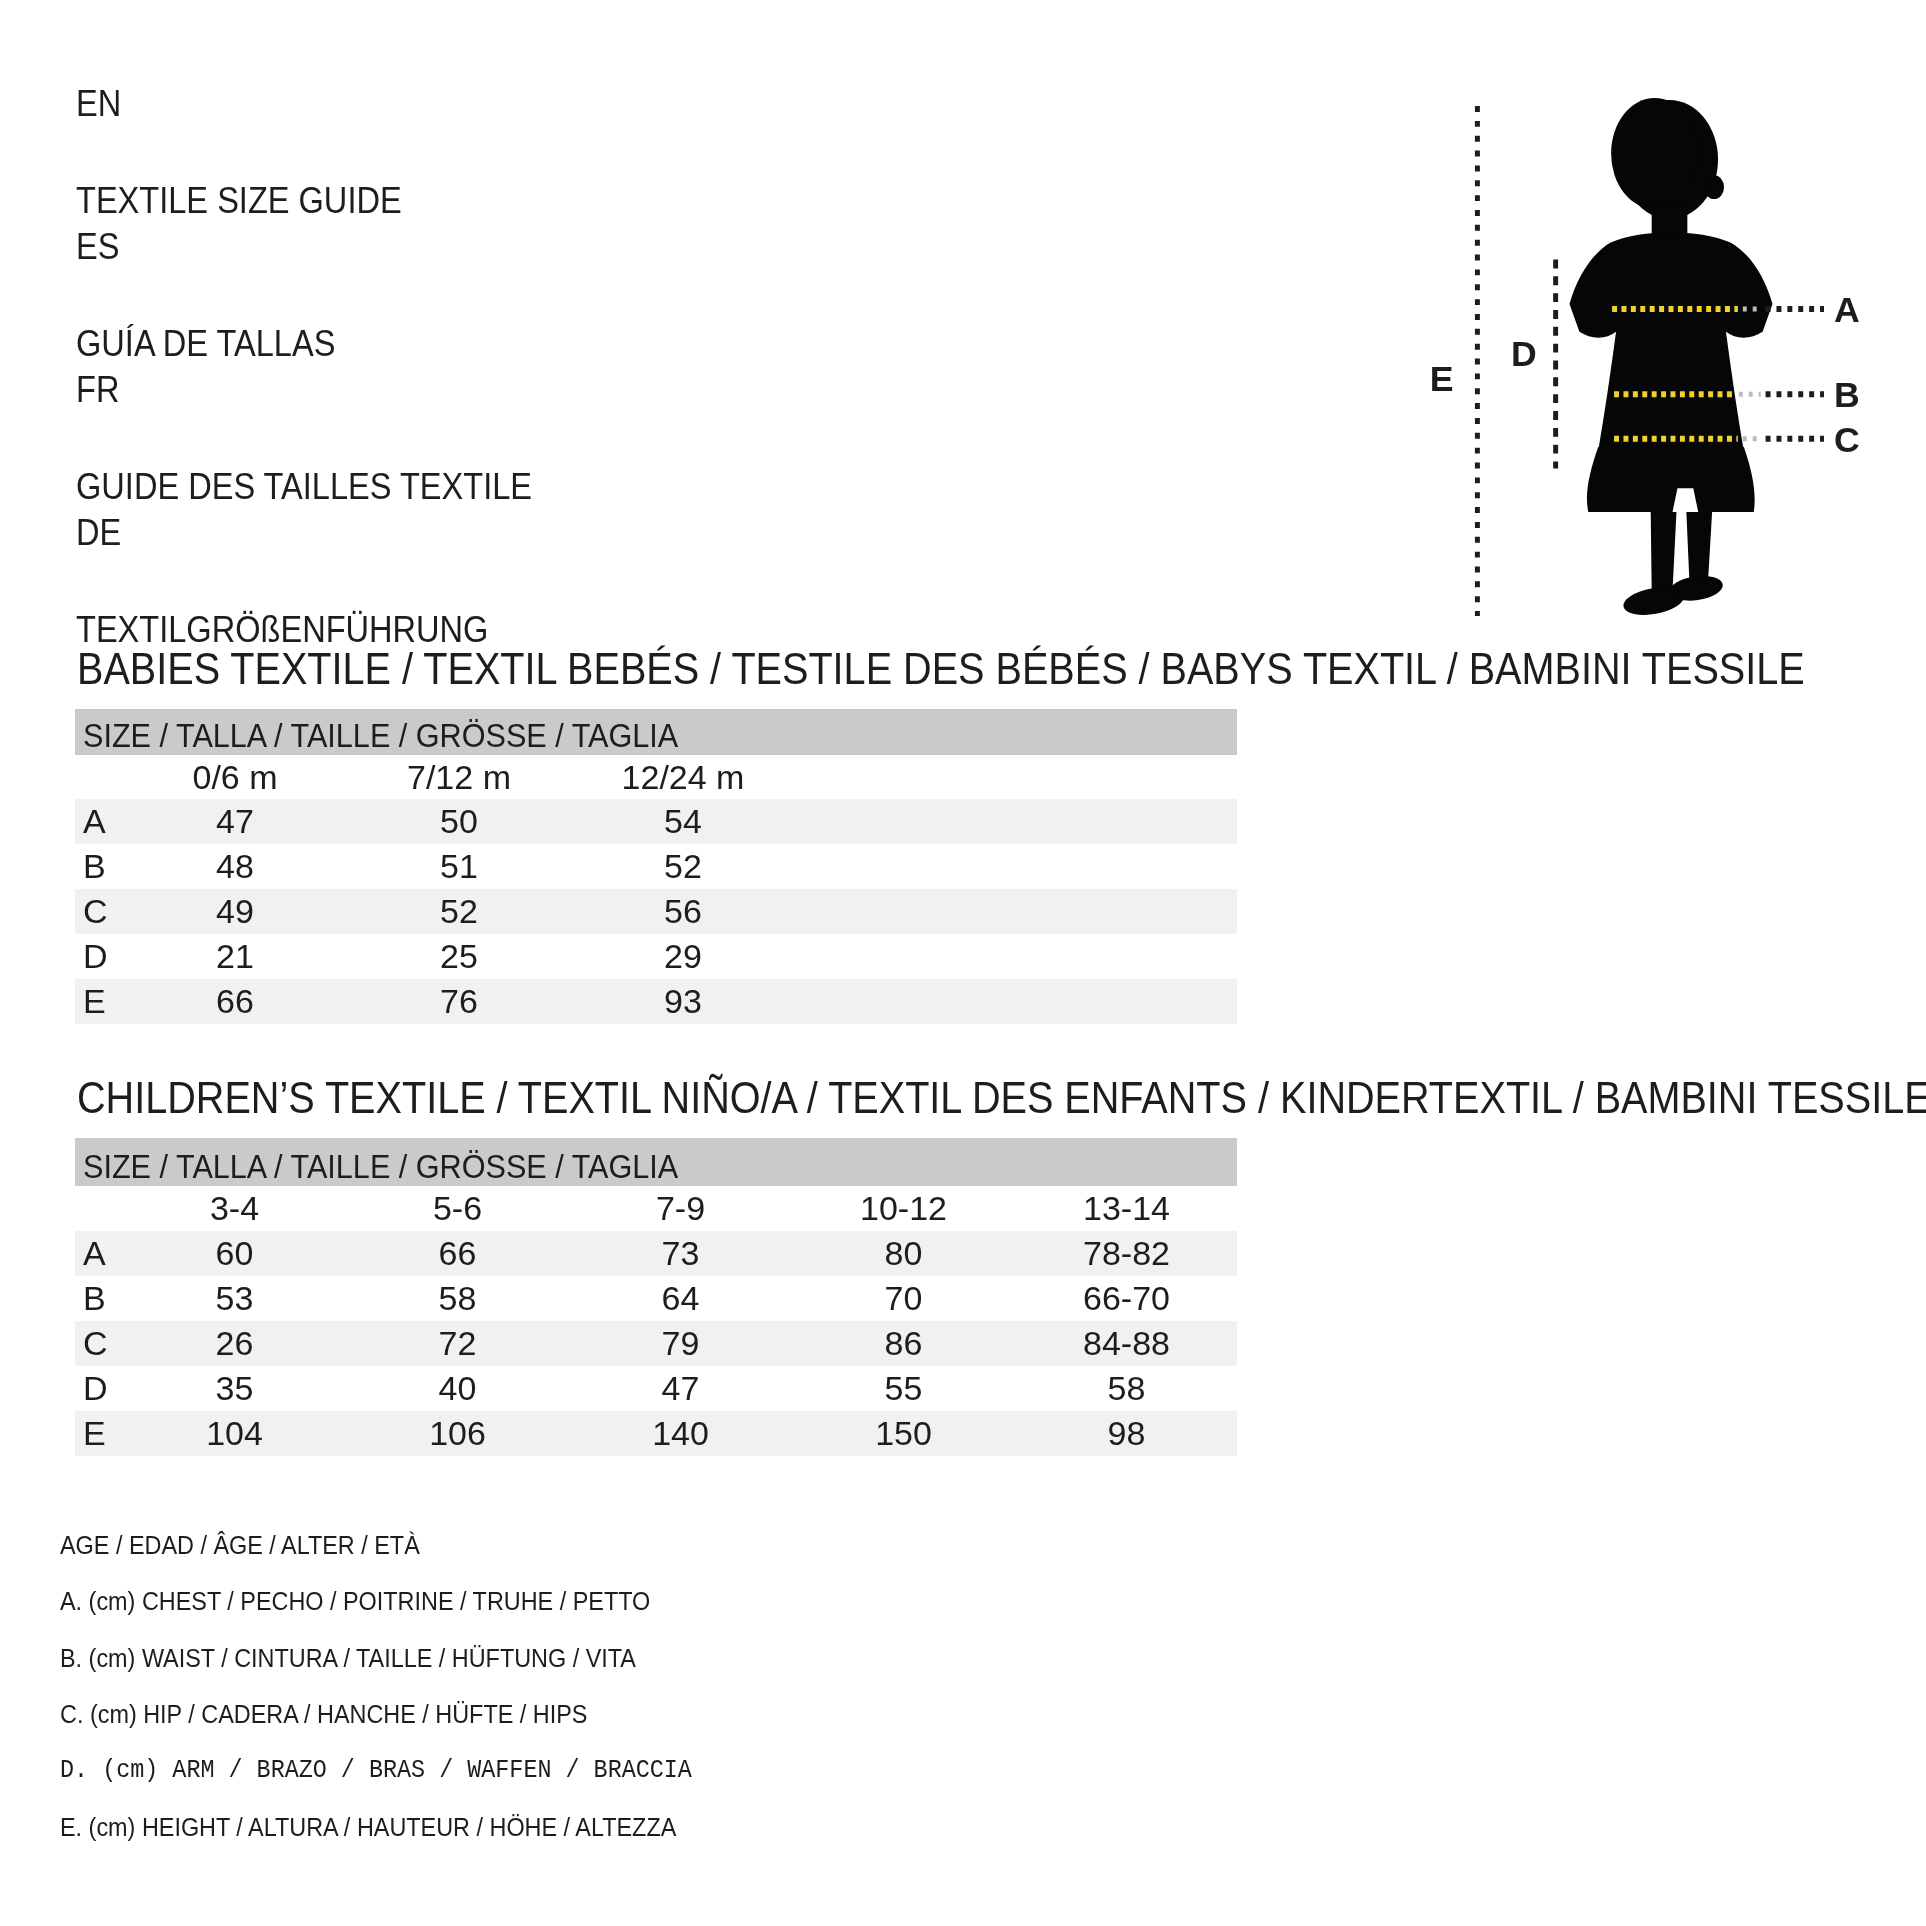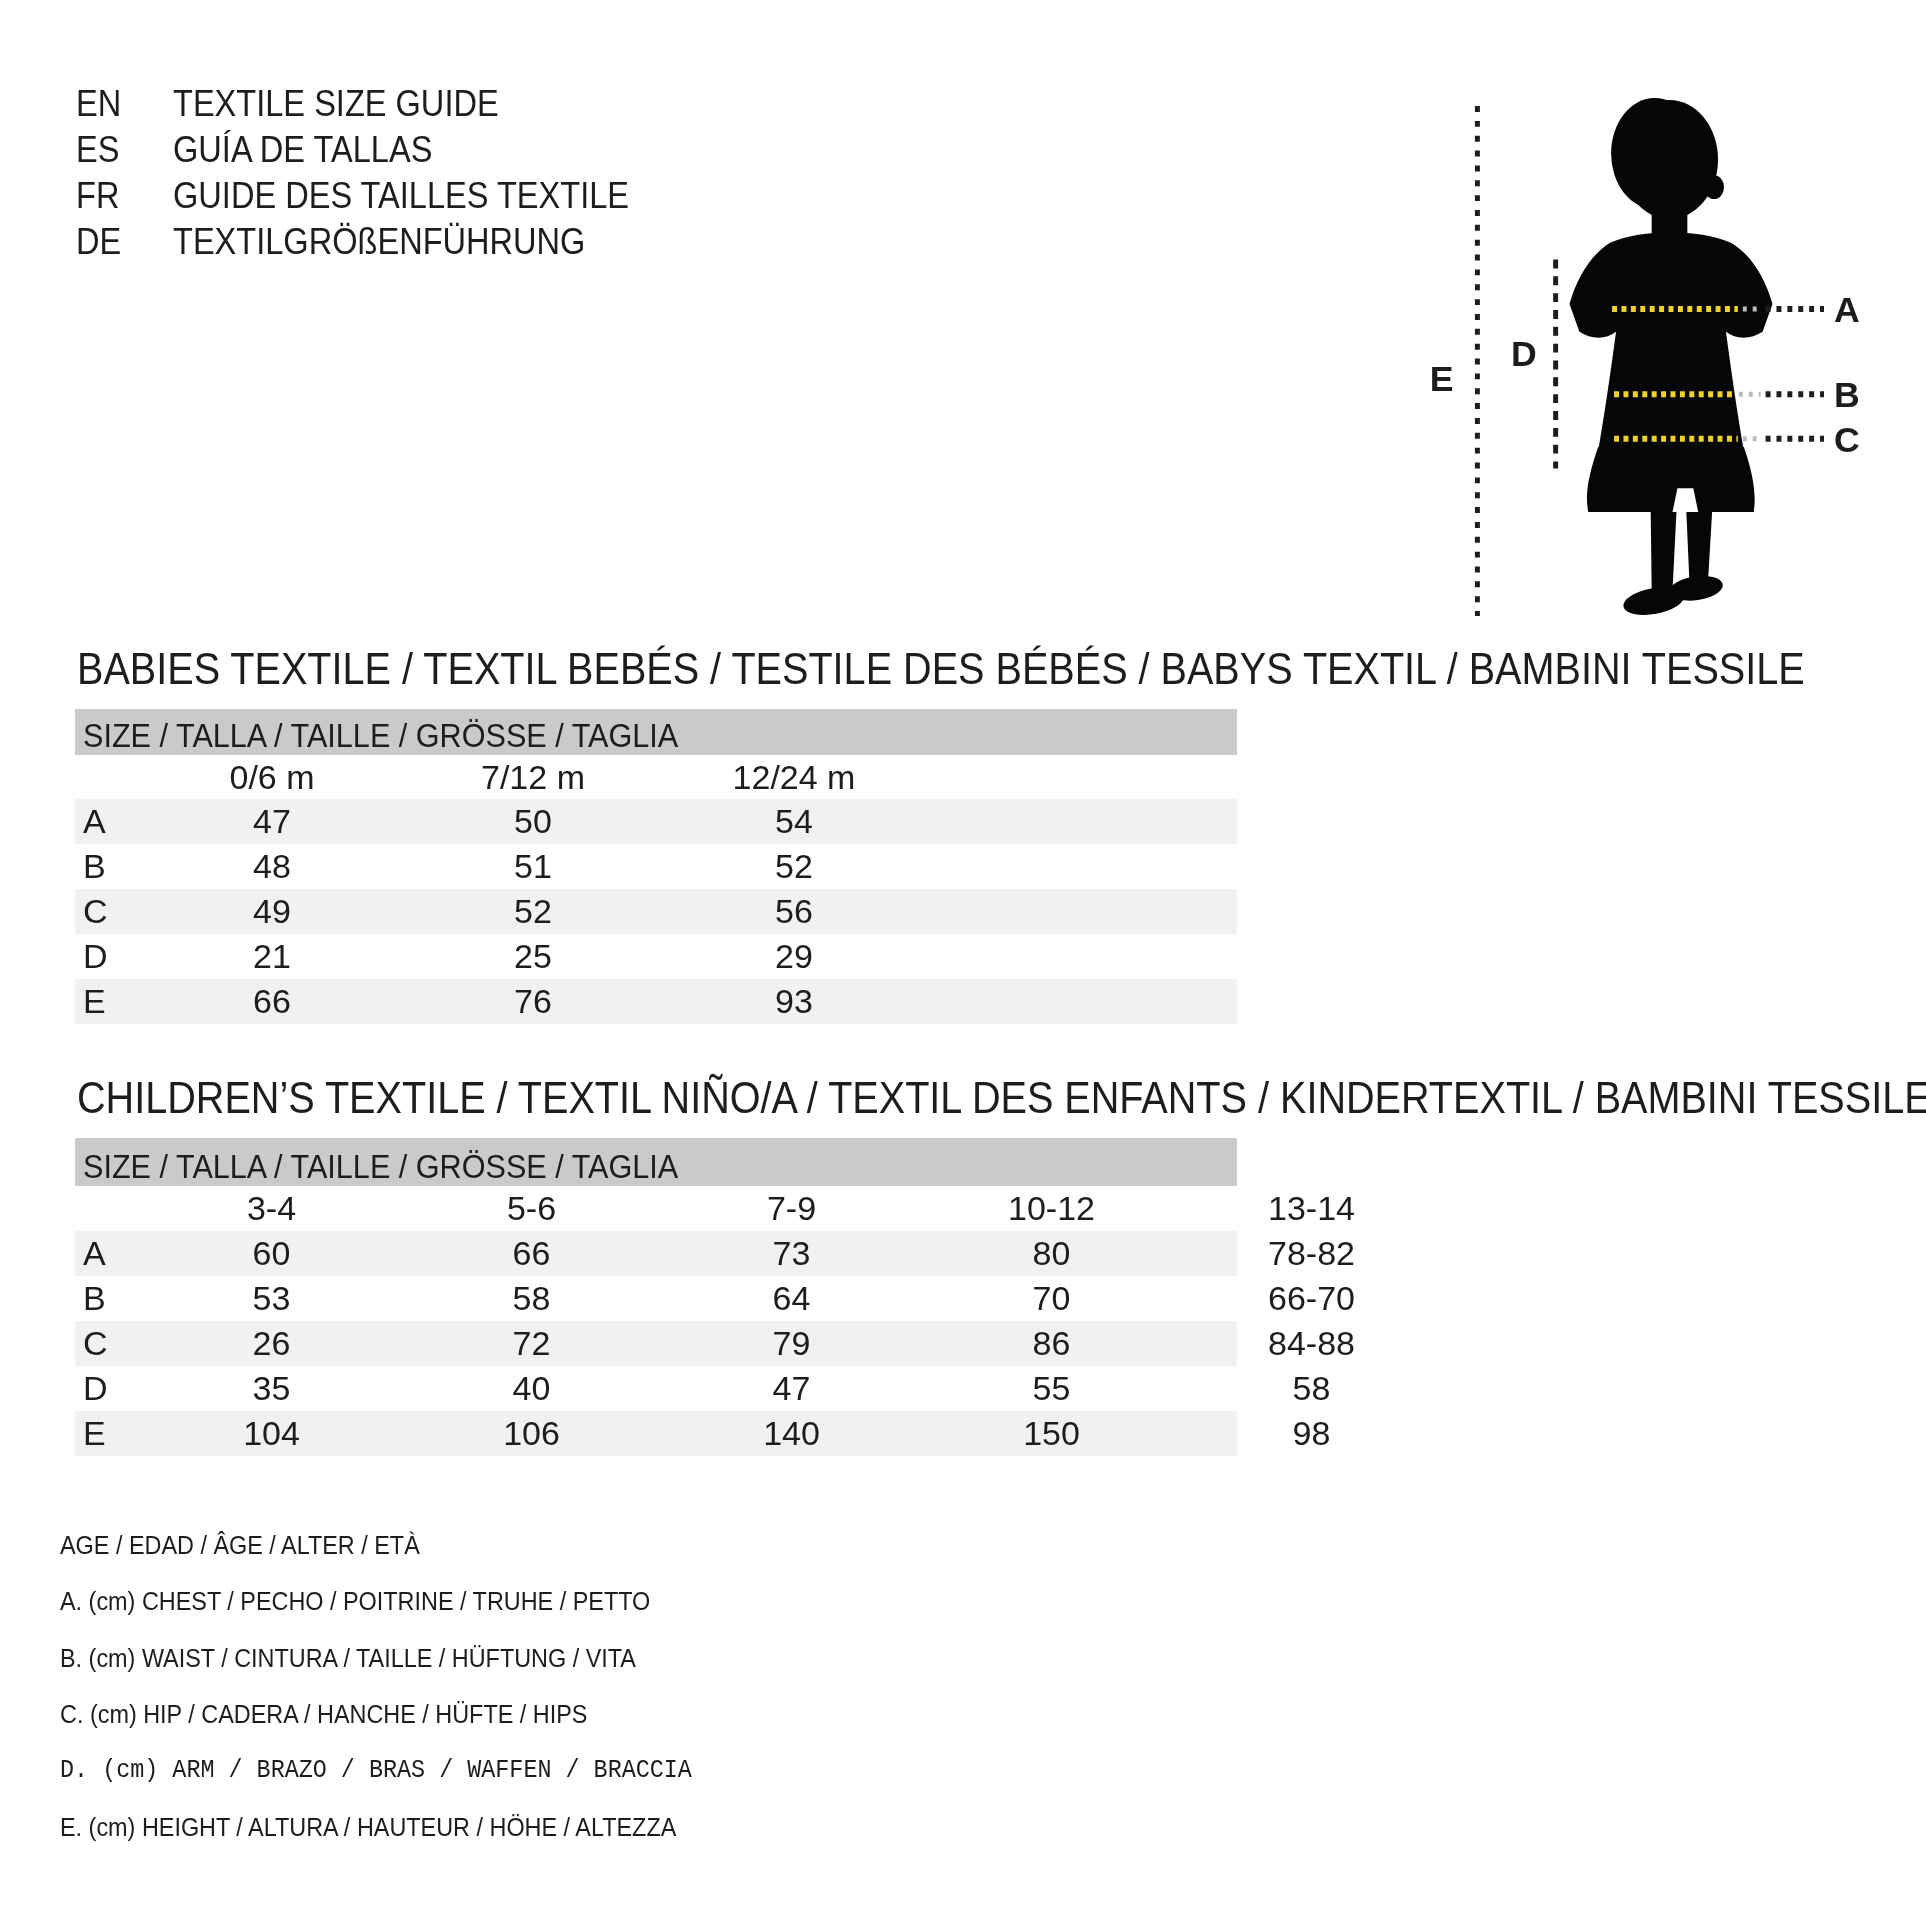--- a/index.html
+++ b/index.html
@@ -9,37 +9,36 @@
     background:#ffffff;
     font-family:"Liberation Sans",sans-serif;
     color:#1d1d1b;
     overflow:hidden;
   }
   .abs{position:absolute;}
   .cond{display:inline-block;transform:scaleX(0.88);transform-origin:0 50%;white-space:nowrap;}
   .cond9{display:inline-block;transform:scaleX(0.90);transform-origin:0 50%;white-space:nowrap;}
 
   
-  .lang-row{display:flex;align-items:flex-start;font-size:37px;line-height:46px;}
+  .lang-row{display:flex;align-items:flex-start;font-size:37px;line-height:46px;flex-direction:column;}
   .lang-code{width:97px;flex:0 0 97px;}
 
   
   .section-heading{font-size:44px;line-height:38px;}
 
   
   .size-table{width:1162px;}
   .size-bar{
     height:46px;display:flex;align-items:flex-end;
     padding-left:8px;box-sizing:border-box;
     font-size:34px;
   }
   .cols-row,.data-row{
     display:grid;align-items:center;
     box-sizing:border-box;
-    gap:37px;
   }
   .grid3{grid-template-columns:48px 224px 224px 224px;}
   .grid5{grid-template-columns:48px 223px 223px 223px 223px 223px;}
   .cols-row{height:44px;font-size:34px;}
   .data-row{height:45px;font-size:34px;}
   .row-label{padding-left:8px;}
   .cell-val{text-align:center;}
 
   
   .legend-line{font-size:26px;line-height:40px;}

